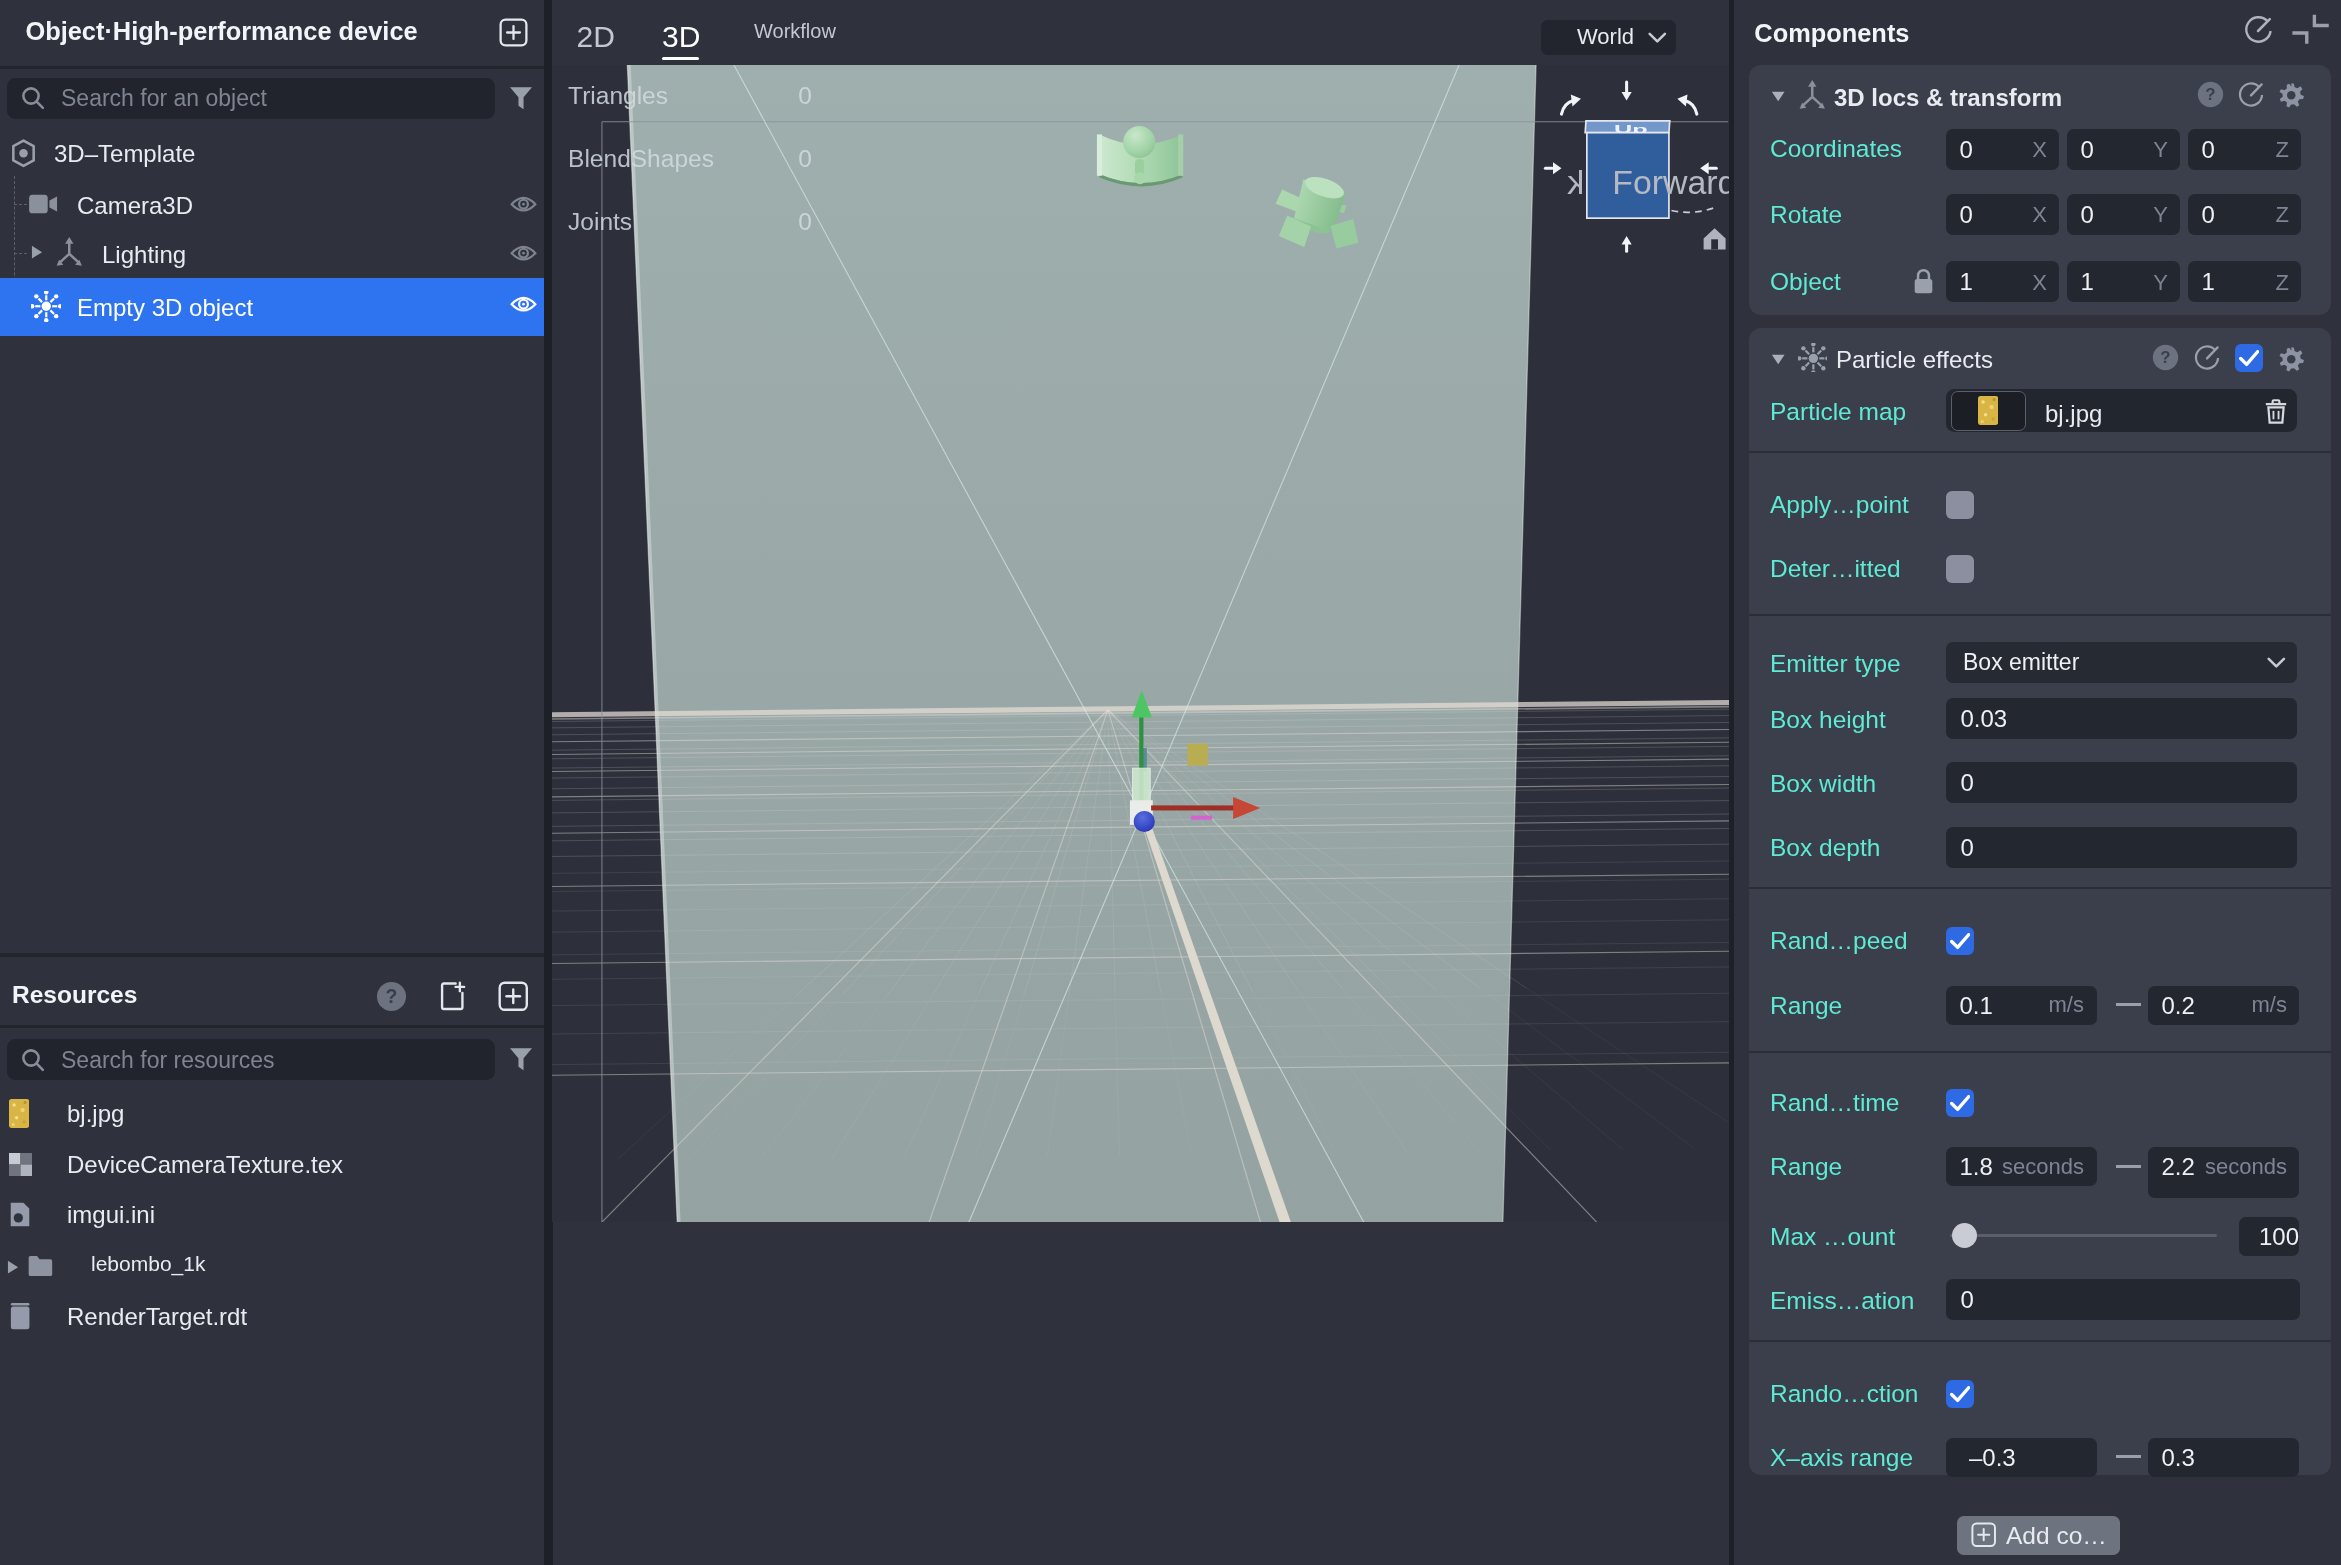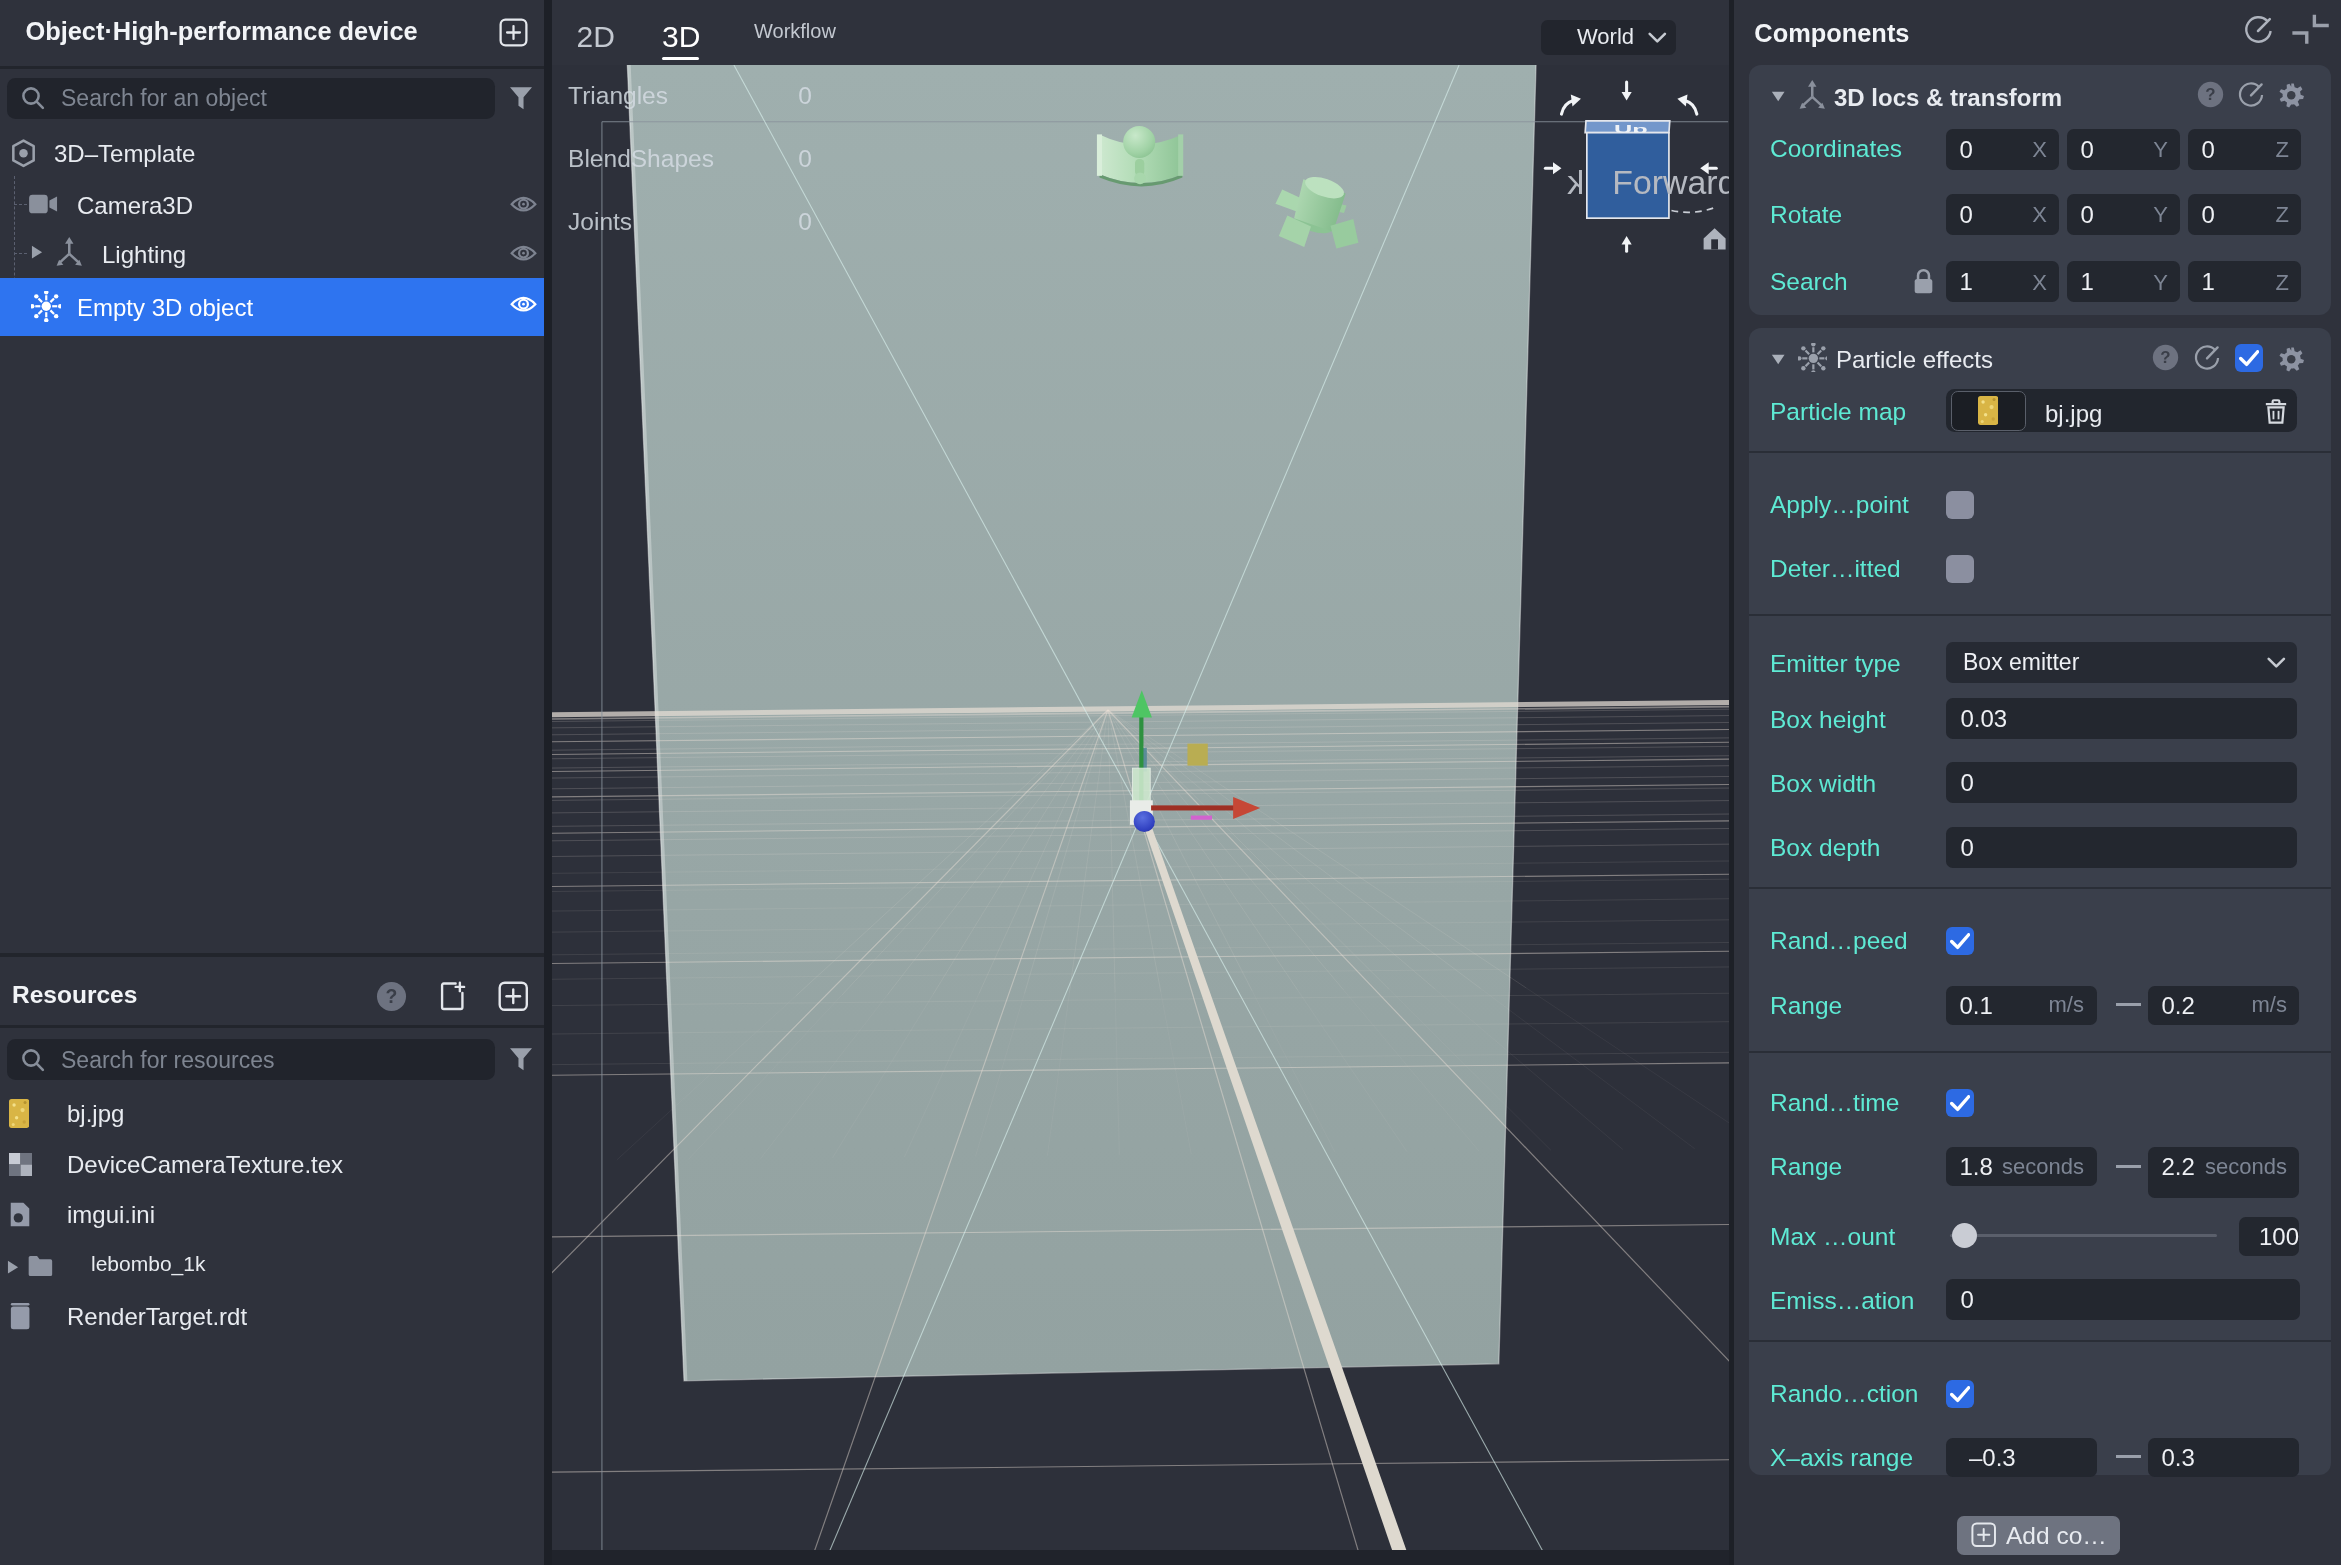--- a/index.html
+++ b/index.html
@@ -152,21 +152,21 @@
         <rect x="1" y="4" width="22" height="27" rx="3" fill="#959baa"></rect>
         <rect x="1" y="0" width="22" height="3" rx="1.5" fill="#959baa"></rect>
       </svg></div>
     <div class="abs txt" style="left:67px;top:1303px;font-size:24px">RenderTarget.rdt</div>
     <div class="abs" style="left:6.8px;top:1260px"><svg width="12" height="14.4" viewBox="0 0 14 17">
         <polygon points="1,1 13,8.5 1,16" fill="#9aa0ab"></polygon>
       </svg></div>
   </div>
 <div class="abs" style="left:544px;top:0;width:8.5px;height:1565px;background:#1d2027"></div>
 <div class="abs" style="left:1729px;top:0;width:5.1px;height:1565px;background:#1d2027"></div>
-<div class="abs" style="left:552px;top:0;width:1177px;height:1565px;background:#2d303a;overflow:hidden">
+<div class="abs" style="left:552px;top:0;width:1177px;height:1222px;background:#2d303a;overflow:hidden">
     <div class="abs" style="left:0;top:0;width:1177px;height:65px;background:#2f323c"></div>
     <div class="abs" style="left:24.5px;top:20.3px;font-size:30px;color:#c3c8d0">2D</div>
     <div class="abs" style="left:110px;top:20.3px;font-size:30px;color:#fff">3D</div>
     <div class="abs" style="left:110px;top:57px;width:37px;height:3.4px;background:#fff;border-radius:1.7px"></div>
     <div class="abs" style="left:202px;top:20.3px;font-size:20px;color:#c3c8d0">Workflow</div>
     <svg width="1177" height="1485" viewBox="653 77 1391 1755" style="position:absolute;left:0;top:65px;display:block">
       <defs>
         <linearGradient id="pg" x1="0" y1="0" x2="0" y2="1">
           <stop offset="0" stop-color="#9fafae"></stop>
           <stop offset="0.55" stop-color="#98a7a6"></stop>
@@ -385,21 +385,21 @@
     <div class="abs axis" style="left:383px;top:137px;width:51px;text-align:right">Y</div>
     <div class="abs inp" style="left:454px;top:129px;width:113px;height:41px;line-height:41px;padding-left:13.5px">0</div>
     <div class="abs axis" style="left:504px;top:137px;width:51px;text-align:right">Z</div>
     <div class="abs lbl" style="left:36px;top:201px">Rotate</div>
     <div class="abs inp" style="left:212px;top:194px;width:113px;height:41px;line-height:41px;padding-left:13.5px">0</div>
     <div class="abs axis" style="left:262px;top:202px;width:51px;text-align:right">X</div>
     <div class="abs inp" style="left:333px;top:194px;width:113px;height:41px;line-height:41px;padding-left:13.5px">0</div>
     <div class="abs axis" style="left:383px;top:202px;width:51px;text-align:right">Y</div>
     <div class="abs inp" style="left:454px;top:194px;width:113px;height:41px;line-height:41px;padding-left:13.5px">0</div>
     <div class="abs axis" style="left:504px;top:202px;width:51px;text-align:right">Z</div>
-    <div class="abs lbl" style="left:36px;top:268px">Search</div>
+    <div class="abs lbl" style="left:36px;top:268px">Object</div>
     <div class="abs" style="left:179px;top:268px"><svg width="21" height="27" viewBox="0 0 25 32">
         <path d="M6,14 L6,9 a6.5,6.5 0 0 1 13,0 L19,14" fill="none" stroke="#9aa0ac" stroke-width="3"></path>
         <rect x="2" y="13" width="21" height="17" rx="3" fill="#9aa0ac"></rect>
       </svg></div>
     <div class="abs inp" style="left:212px;top:261px;width:113px;height:41px;line-height:41px;padding-left:13.5px">1</div>
     <div class="abs axis" style="left:262px;top:270px;width:51px;text-align:right">X</div>
     <div class="abs inp" style="left:333px;top:261px;width:113px;height:41px;line-height:41px;padding-left:13.5px">1</div>
     <div class="abs axis" style="left:383px;top:270px;width:51px;text-align:right">Y</div>
     <div class="abs inp" style="left:454px;top:261px;width:113px;height:41px;line-height:41px;padding-left:13.5px">1</div>
     <div class="abs axis" style="left:504px;top:270px;width:51px;text-align:right">Z</div>

